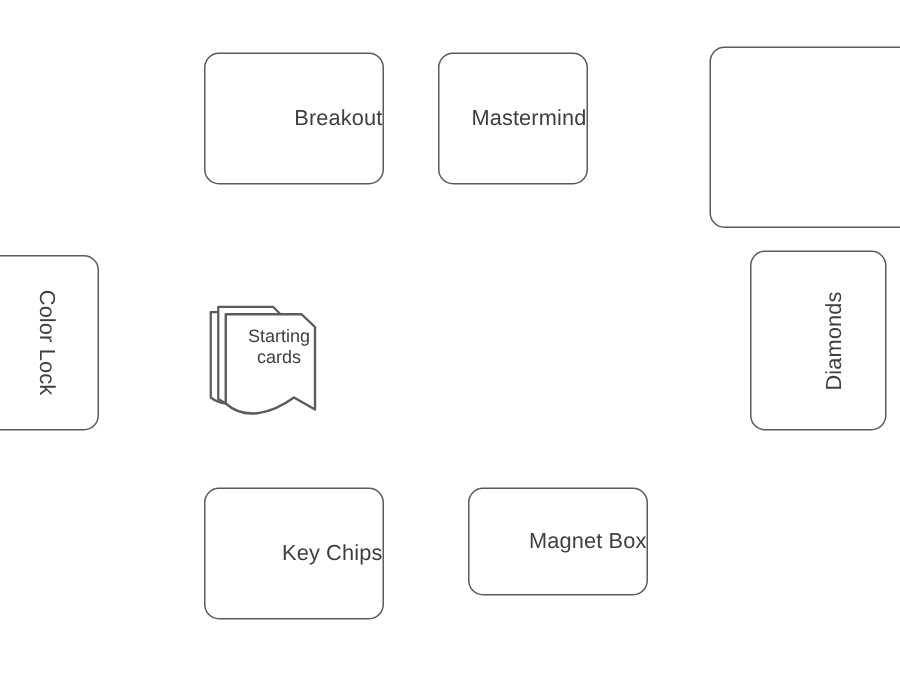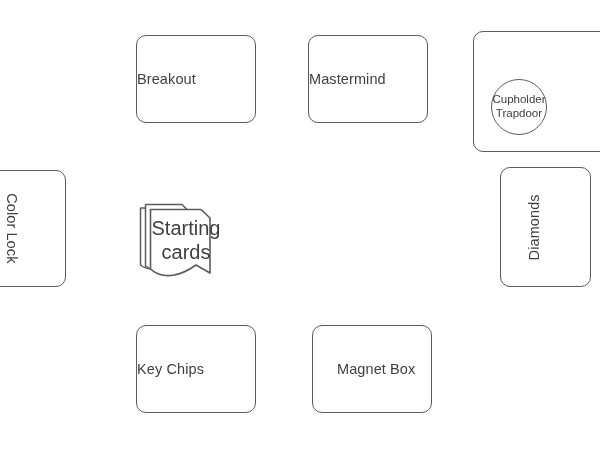--- a/index.html
+++ b/index.html
@@ -20,21 +20,21 @@
 
   
   .station {
     position: absolute;
     box-sizing: border-box;
     background: #ffffff;
     border: 1.6px solid #5b5b5b;
     border-radius: 10px;
     display: flex;
     align-items: center;
-    justify-content: flex-start;
+    justify-content: flex-end;
   }
   .station-label {
     font-size: 14.5px;
     color: #3f3f3f;
     line-height: 1.15;
     text-align: center;
     white-space: nowrap;
     letter-spacing: 0.1px;
   }
 
@@ -74,46 +74,40 @@
     width: 100%;
     height: 100%;
     overflow: visible;
   }
   .card-stack .stack-label {
     position: absolute;
     left: 12px;
     top: 14px;
     width: 72px;
     text-align: center;
-    font-size: 20px;
+    font-size: 12px;
     line-height: 1.18;
     color: #3f3f3f;
   }
 </style>
 </head>
 <body>
 
 <div id="canvas">
 
   <div class="station" style="left:136px; top:35px; width:120px; height:88px;">
     <span class="station-label">Breakout</span>
   </div>
 
-  <div class="station" style="left:308px; top:35px; width:120px; height:88px;">
+  <div class="station" style="left:292px; top:35px; width:100px; height:88px;">
     <span class="station-label">Mastermind</span>
   </div>
 
   <div class="station" style="left:473px; top:31px; width:148px; height:121px;"></div>
 
-  <div class="circle" style="left:491px; top:79px; width:56px; height:56px;">
-    <span class="circle-label small">
-      <span>Cupholder</span><br>
-      <span>Trapdoor</span>
-    </span>
-  </div>
 
   <div class="station rot-cw" style="left:-24px; top:170px; width:90px; height:117px;">
     <span class="station-label">Color Lock</span>
   </div>
 
   <div class="station rot-ccw" style="left:500px; top:167px; width:91px; height:120px;">
     <span class="station-label">Diamonds</span>
   </div>
 
   <div class="card-stack" style="left:138px; top:203px;">
@@ -129,17 +123,17 @@
       <span>Starting</span><br>
       <span>cards</span>
     </div>
   </div>
 
 
   <div class="station" style="left:136px; top:325px; width:120px; height:88px;">
     <span class="station-label">Key Chips</span>
   </div>
 
-  <div class="station" style="left:312px; top:325px; width:120px; height:88px;padding-left:24px;">
+  <div class="station" style="left:312px; top:325px; width:120px; height:72px;padding-left:24px;">
     <span class="station-label">Magnet Box</span>
   </div>
 
 </div>
 
 </body></html>

